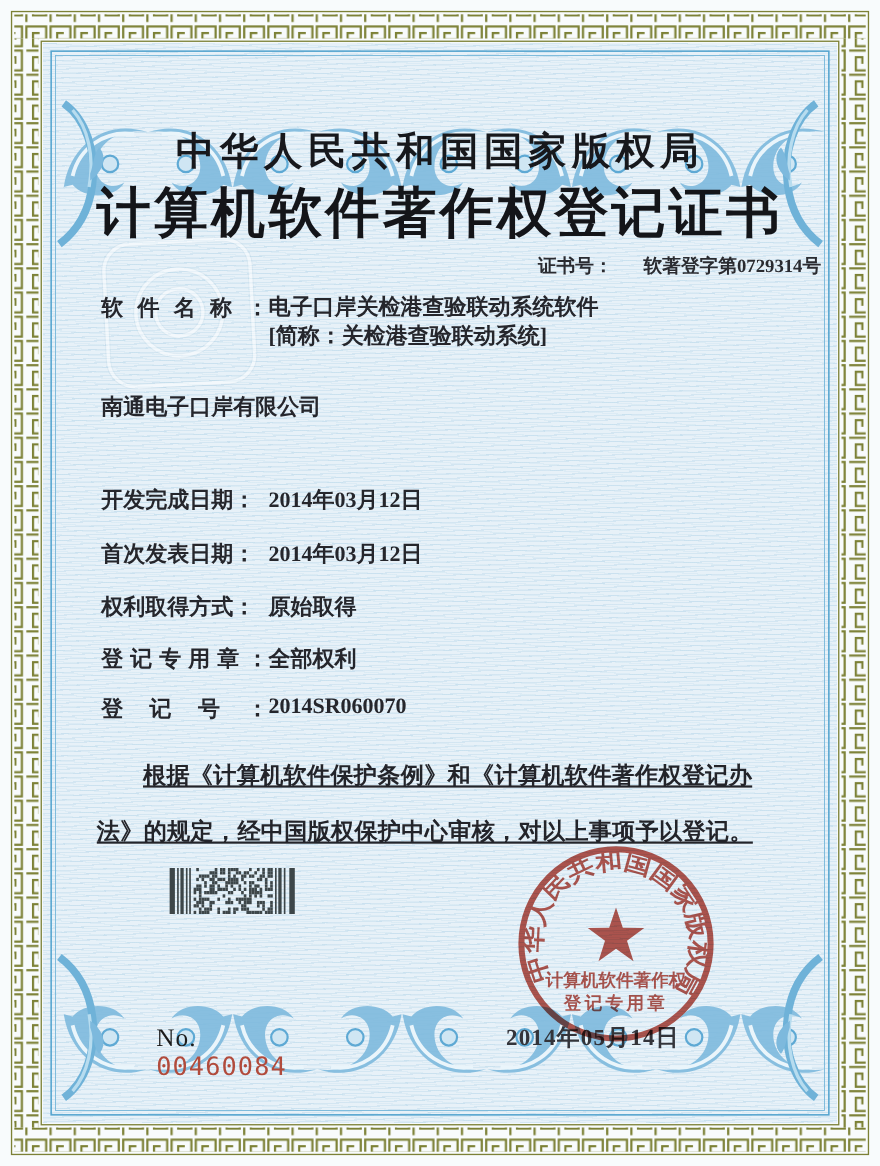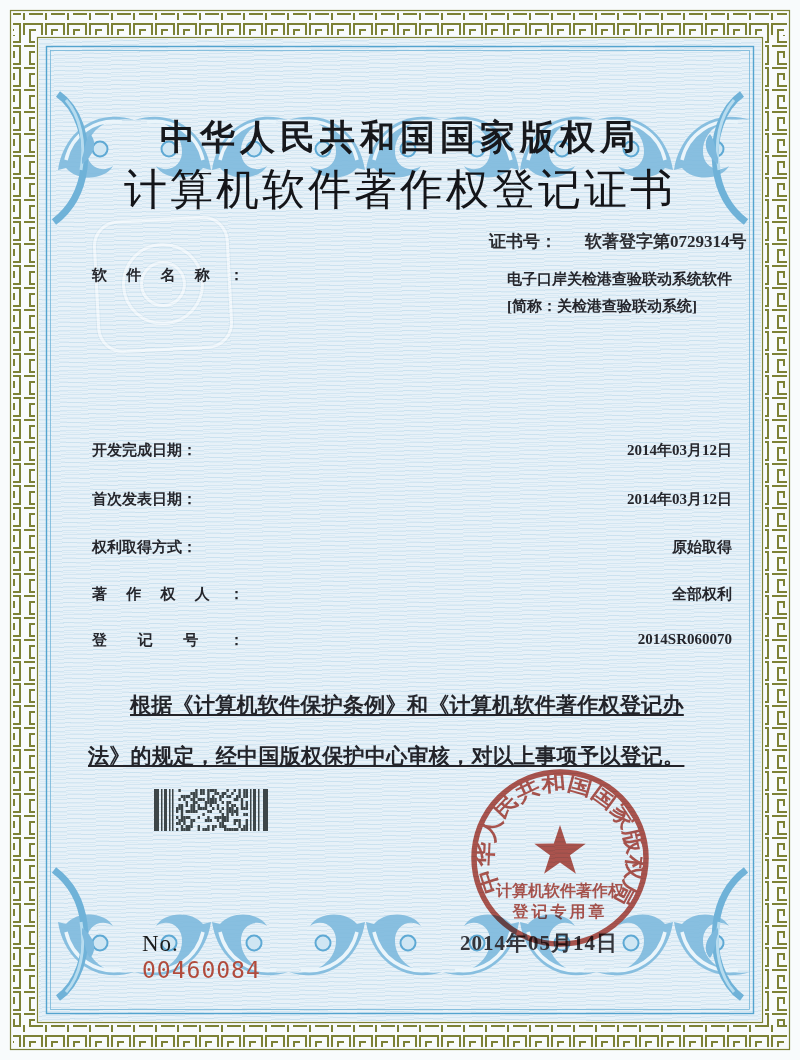--- a/index.html
+++ b/index.html
@@ -16,28 +16,28 @@
       repeating-linear-gradient(178deg, rgba(140,190,220,.22) 0 1px, transparent 1px 4px),
       repeating-linear-gradient(184deg, rgba(150,200,225,.14) 0 1px, transparent 1px 5px);
   }
   svg.deco{position:absolute;left:0;top:0;z-index:2;}
   .issuer{
     position:absolute;left:0;top:114px;width:800px;text-align:center;
     font-size:35px;font-weight:800;letter-spacing:5px;color:#17181c;z-index:5;
   }
   .cert-title{
     position:absolute;left:0;top:161px;width:800px;text-align:center;
-    font-size:43px;font-weight:400;letter-spacing:3px;color:#141519;z-index:5;
+    font-size:49px;font-weight:700;letter-spacing:3px;color:#141519;z-index:5;
   }
   .certno{
     position:absolute;left:489px;top:230px;font-size:17px;font-weight:600;
     color:#2a2b30;z-index:5;display:flex;gap:28px;white-space:nowrap;
   }
   .row{position:absolute;left:92px;width:640px;display:flex;align-items:flex-start;
-    font-size:15px;font-weight:700;color:#25262c;z-index:5;white-space:nowrap;justify-content:space-between;}
+    font-size:20px;font-weight:700;color:#25262c;z-index:5;white-space:nowrap;}
   .flabel{display:inline-block;width:152px;flex:none;}
   .flabel.just{text-align-last:justify;text-justify:inter-character;}
   .vlines div{line-height:27px;}
   .r0{top:266px}.r1{top:356px}.r2{top:441px}.r3{top:490px}
   .r4{top:538px}.r5{top:585px}.r6{top:631px}
   .statement{
     position:absolute;left:88px;top:680px;width:626px;z-index:5;
     font-size:21px;font-weight:600;line-height:51px;letter-spacing:.3px;
     text-indent:2em;color:#23242a;white-space:normal;text-decoration:underline;
   }
@@ -148,39 +148,40 @@
 
 <div class="row r0">
   <span class="flabel just">软件名称：</span>
   <div class="vlines">
     <div>电子口岸关检港查验联动系统软件</div>
     <div>[简称：关检港查验联动系统]</div>
   </div>
 </div>
 
 <div class="row r1">
+  <span>南通电子口岸有限公司</span>
 </div>
 
 <div class="row r2">
   <span class="flabel">开发完成日期：</span>
   <span>2014年03月12日</span>
 </div>
 
 <div class="row r3">
   <span class="flabel">首次发表日期：</span>
   <span>2014年03月12日</span>
 </div>
 
 <div class="row r4">
   <span class="flabel">权利取得方式：</span>
   <span>原始取得</span>
 </div>
 
 <div class="row r5">
-  <span class="flabel just">著作权人：</span>
+  <span class="flabel just">登记专用章：</span>
   <span>全部权利</span>
 </div>
 
 <div class="row r6">
   <span class="flabel just">登记号：</span>
   <span>2014SR060070</span>
 </div>
 
 <div class="statement">根据《计算机软件保护条例》和《计算机软件著作权登记办法》的规定，经中国版权保护中心审核，对以上事项予以登记。</div>
 

